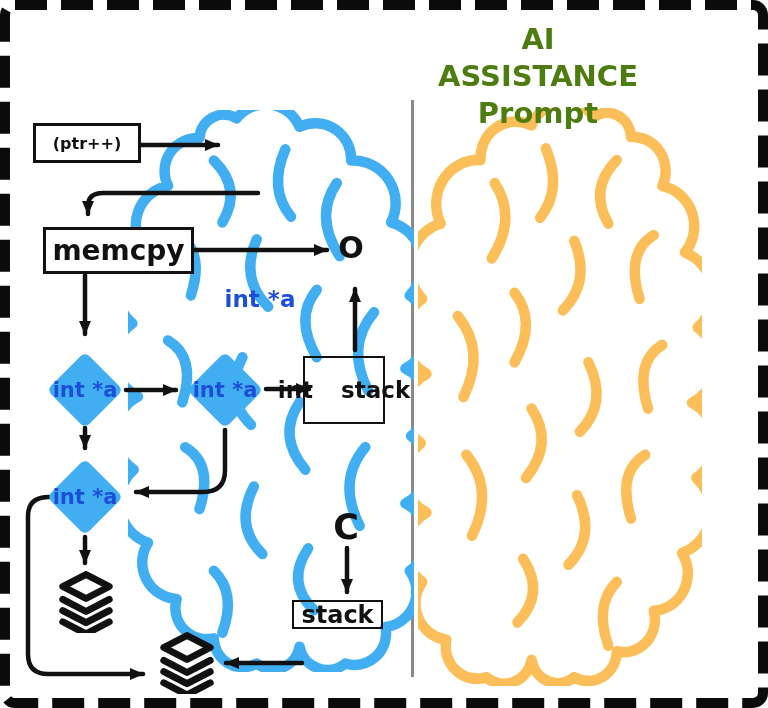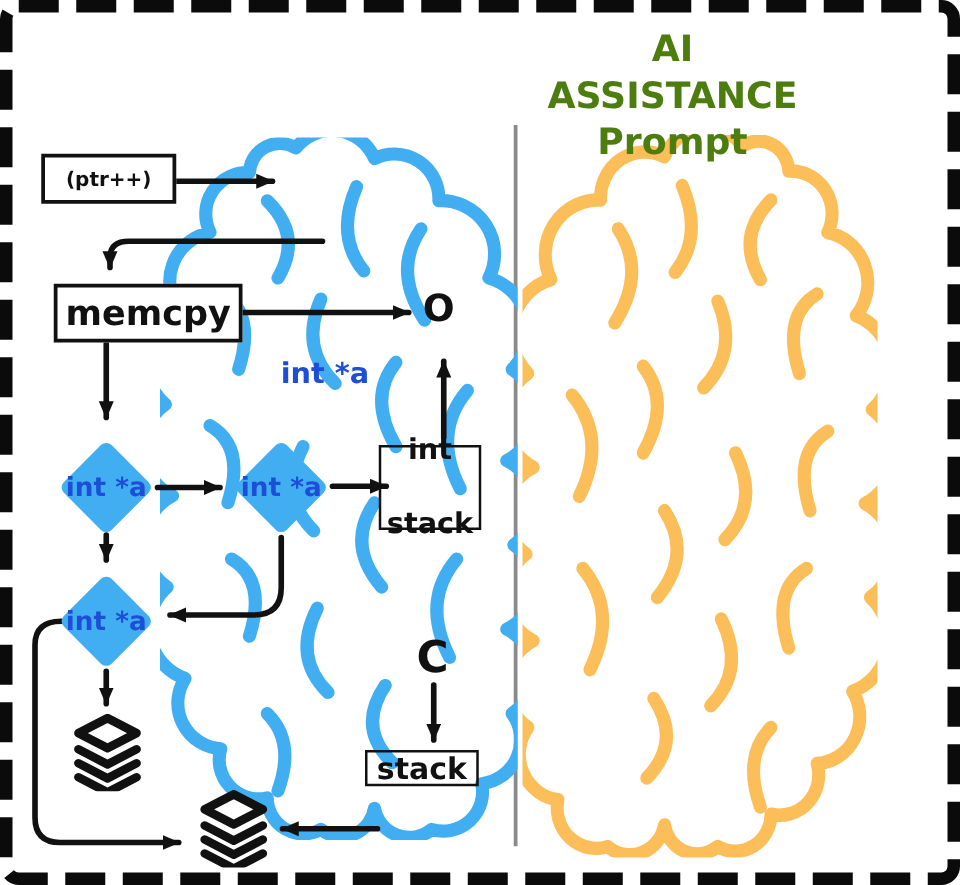--- a/index.html
+++ b/index.html
@@ -14,21 +14,21 @@
     position:absolute;top:21px;text-align:center;font-weight:bold;
     font-size:29px;line-height:37px;letter-spacing:0px;z-index:5;
   }
   
   .fbox{
     position:absolute;border:3px solid #111;background:#fff;z-index:6;
     display:flex;align-items:center;justify-content:center;
     font-weight:bold;color:#111;box-sizing:border-box;
   }
   .fbox.clear{background:transparent;border-width:2.5px;}
-  .fbox.twoline{flex-direction:column;line-height:31px;gap:28px;}
+  .fbox.twoline{flex-direction:row;line-height:31px;gap:28px;}
   
   .diamond{
     position:absolute;width:54px;height:54px;transform:rotate(45deg);
     border-radius:6px;z-index:4;
   }
   .dlabel{
     position:absolute;z-index:6;font-weight:bold;color:#1d4ed8;
     font-size:21px;white-space:nowrap;transform:translate(-50%,-50%);
   }
   .biglet{

